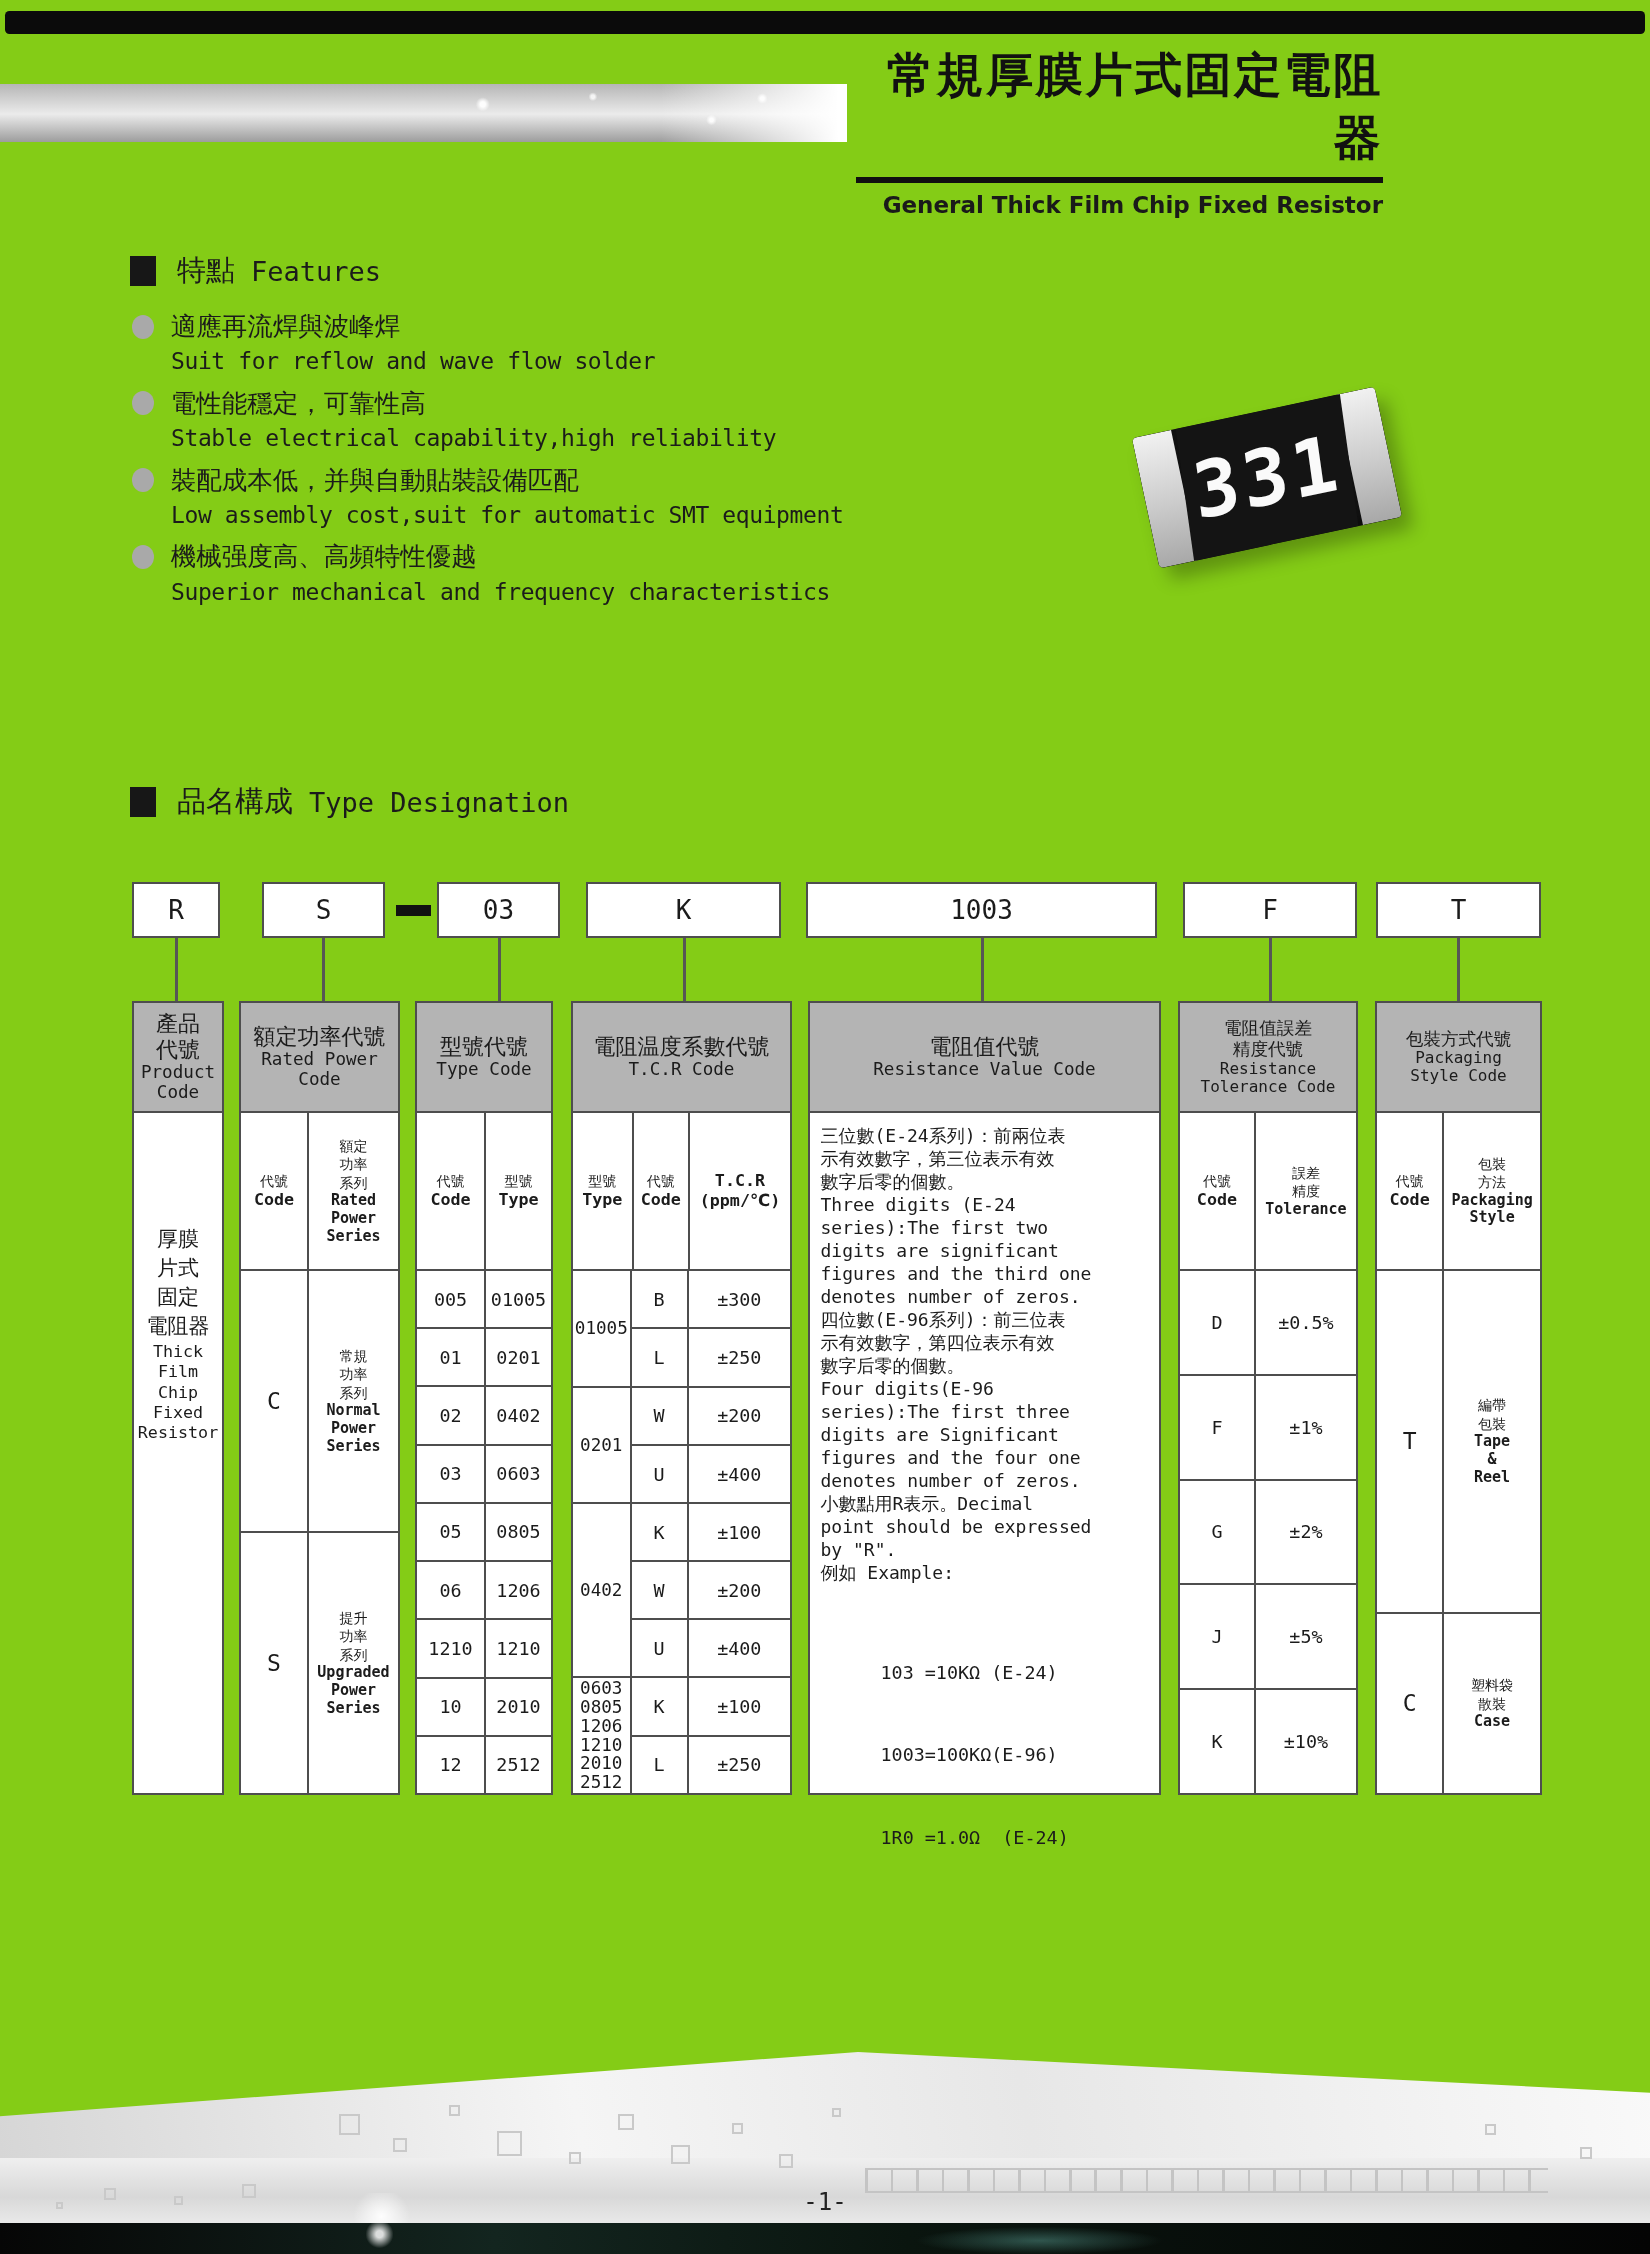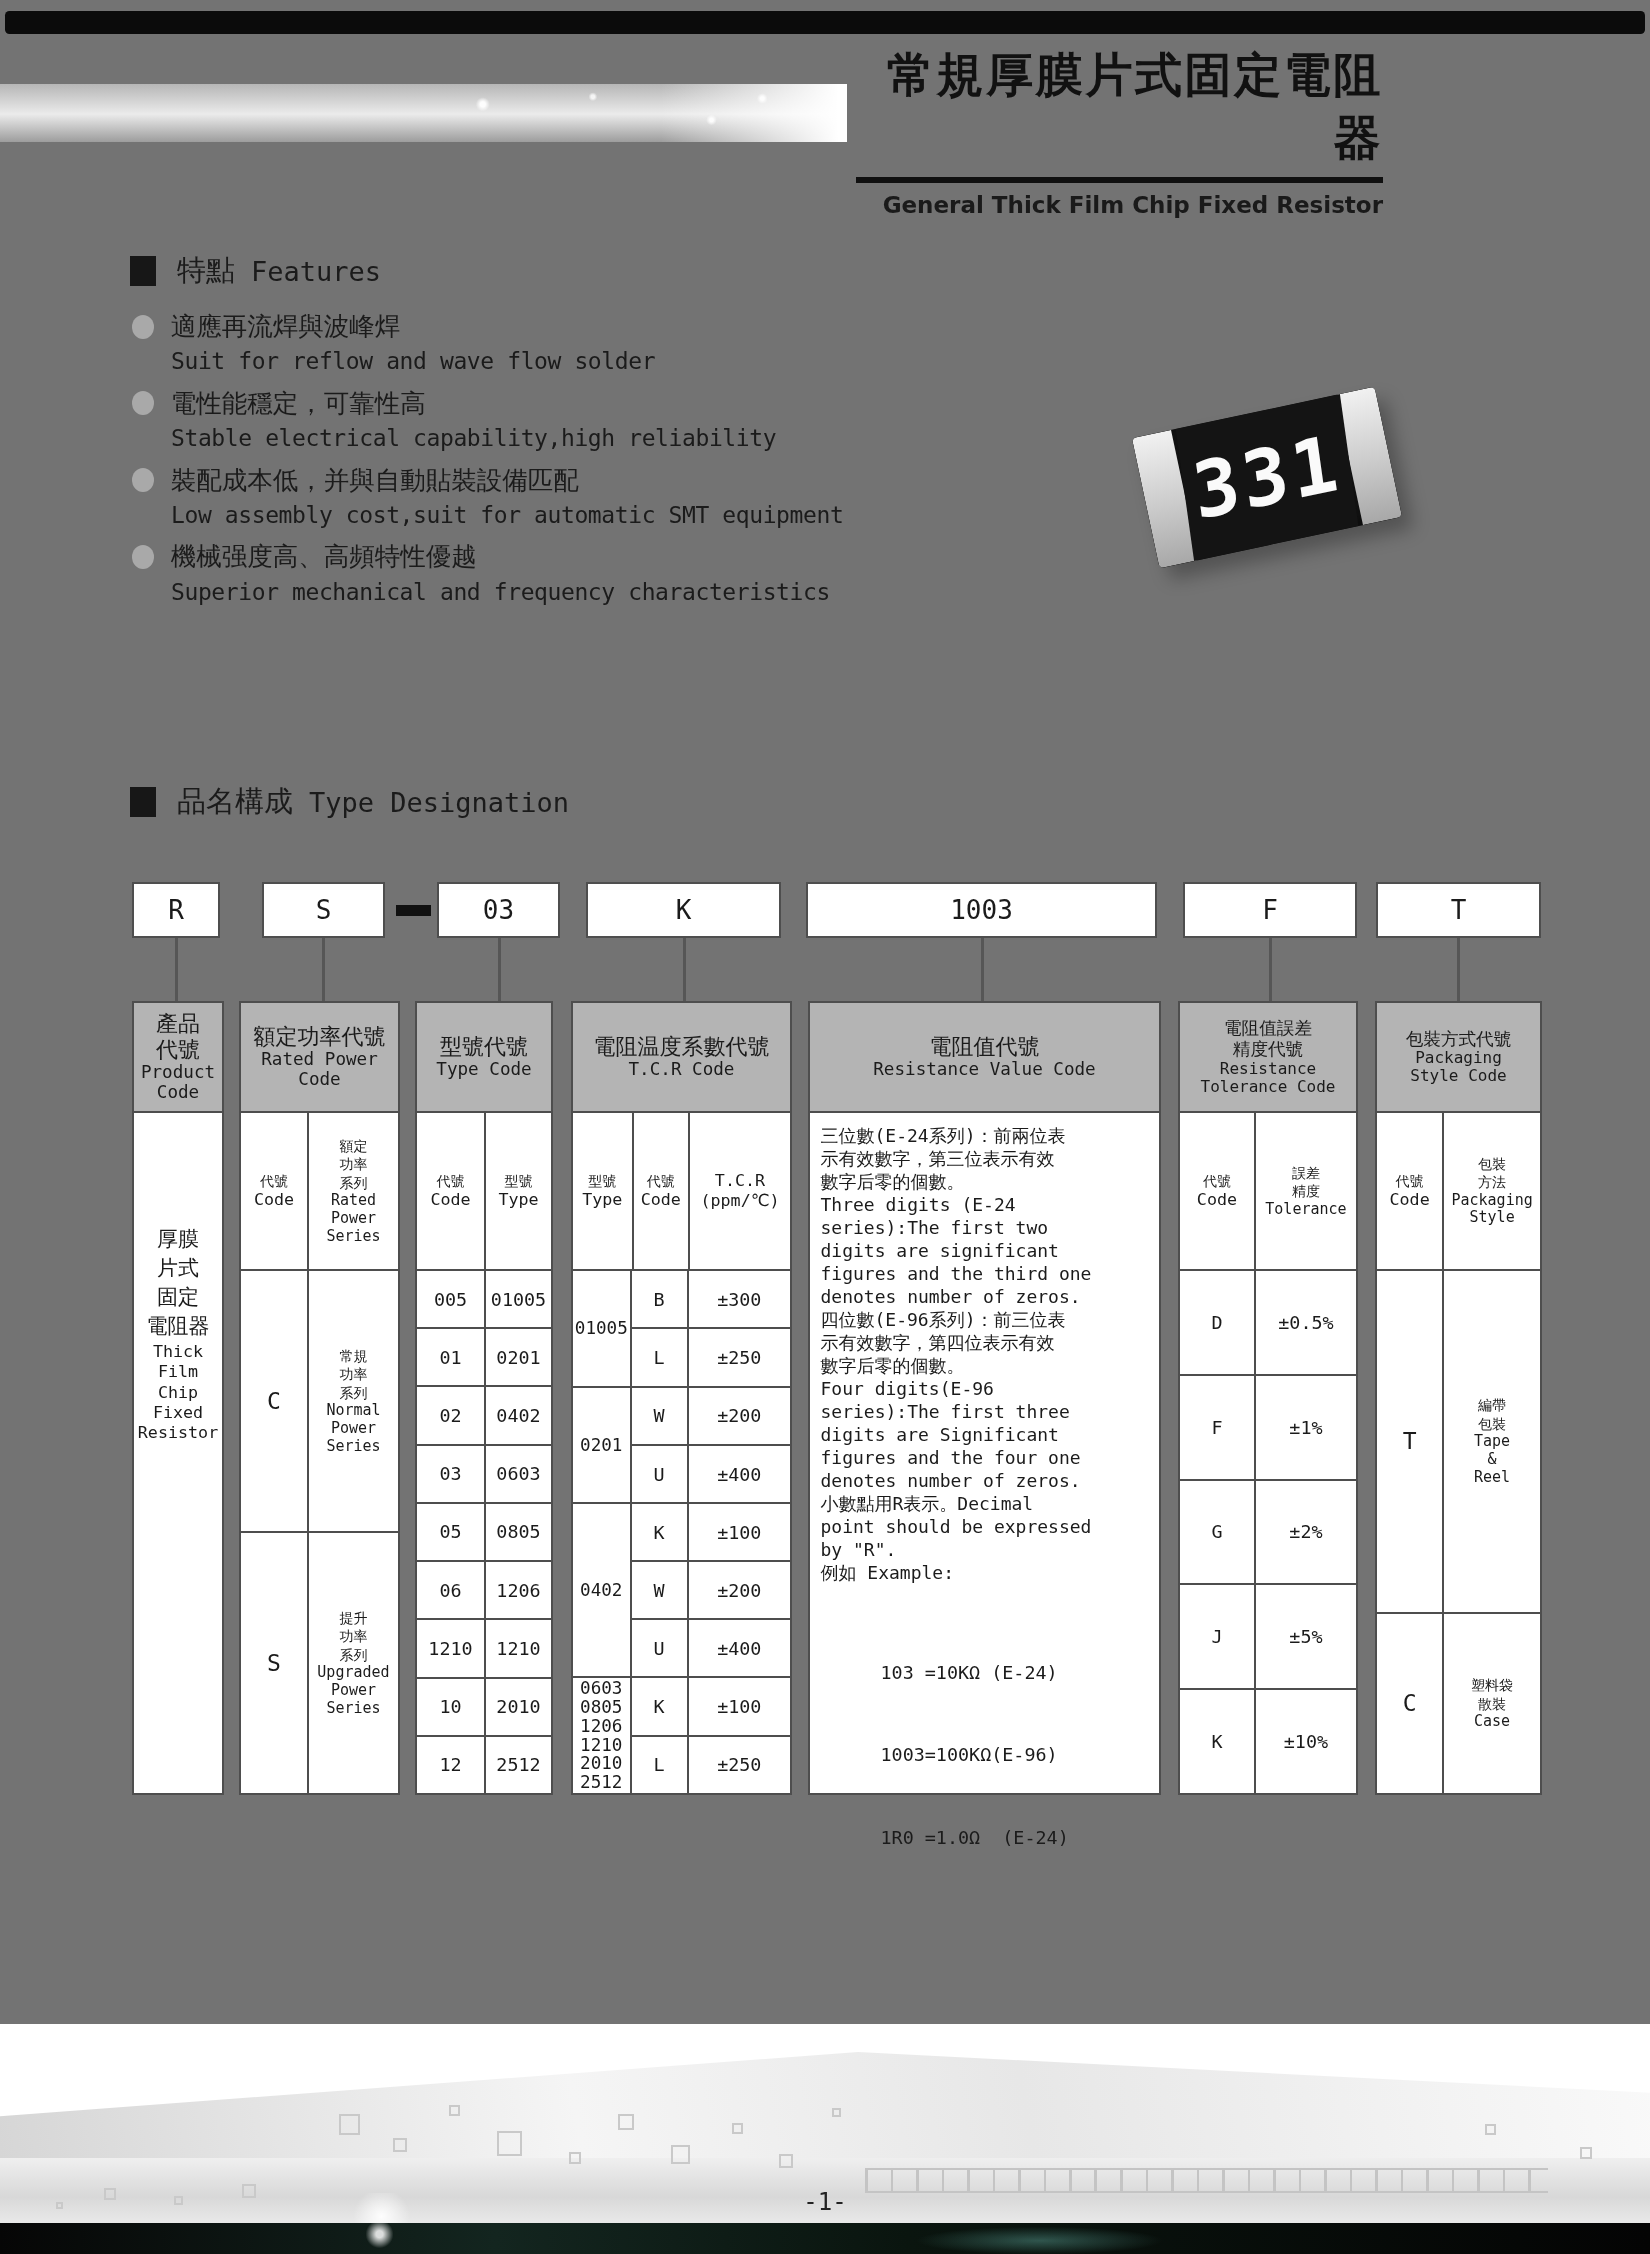--- a/index.html
+++ b/index.html
@@ -1,20 +1,20 @@
 <!DOCTYPE html>
 <html style="font-size:14px"><head>
 <meta charset="utf-8">
 <style>
   * { margin:0; padding:0; box-sizing:border-box; }
   html,body { background:#ffffff; }
   body { width:1650px; height:2254px; overflow:hidden;
          font-family:"DejaVu Sans Mono","DejaVu Sans","Liberation Sans",sans-serif;
          color:#1b1b1b; }
-  .page { position:relative; width:1650px; height:2024px; background:#737373; }
+  .page { position:relative; width:1650px; height:2254px; background:#84cc16; }
 
   
   .top-bar { position:absolute; left:5.3px; top:10.5px; width:1640px; height:23px;
              background:#0b0b0b; border-radius:4.4px; }
   .shine-band { position:absolute; left:0; top:84px; width:847px; height:58px;
     background:
       radial-gradient(circle at 57% 35%, rgba(255,255,255,.95) 0 2.6px, rgba(255,255,255,0) 7px),
       radial-gradient(circle at 84% 62%, rgba(255,255,255,.9) 0 1.8px, rgba(255,255,255,0) 5.3px),
       radial-gradient(circle at 90% 25%, rgba(255,255,255,.9) 0 1.8px, rgba(255,255,255,0) 5.3px),
       radial-gradient(circle at 70% 22%, rgba(255,255,255,.8) 0 1.8px, rgba(255,255,255,0) 4.4px),
@@ -66,21 +66,21 @@
                  align-items:center; justify-content:center; text-align:center; }
   .h-zh { font-size:22px; white-space:pre-line; line-height:1.18;
           font-family:"DejaVu Sans",sans-serif; }
   .h-en { font-size:17.6px; white-space:pre-line; line-height:1.12; }
   .sub-row { height:158px; flex:none; display:flex; border-bottom:2.6px solid #4e4e4e; }
   .cell { display:flex; flex-direction:column; align-items:center; justify-content:center;
           text-align:center; }
   .cell + .cell { border-left:2.6px solid #4e4e4e; }
   .c-zh { font-size:14px; white-space:pre-line; line-height:1.32;
           font-family:"DejaVu Sans",sans-serif; }
-  .c-en { font-size:15px; white-space:pre-line; line-height:1.18; }
+  .c-en { font-size:15px; white-space:pre-line; line-height:1.18;font-weight:bold; }
   .t-row { flex:1; display:flex; border-bottom:2.6px solid #4e4e4e; }
   .t-row:last-child { border-bottom:none; }
   .v { font-size:18.4px; }
   .half { width:50%; }
   .product-body { flex:1; display:flex; flex-direction:column; align-items:center;
                   padding-top:112px; text-align:center; }
   .p-zh { font-size:21px; white-space:pre-line; line-height:1.38;
           font-family:"DejaVu Sans",sans-serif; }
   .p-en { font-size:16.7px; white-space:pre-line; line-height:1.22; }
   .tcr-body { flex:1; display:flex; flex-direction:column; }

